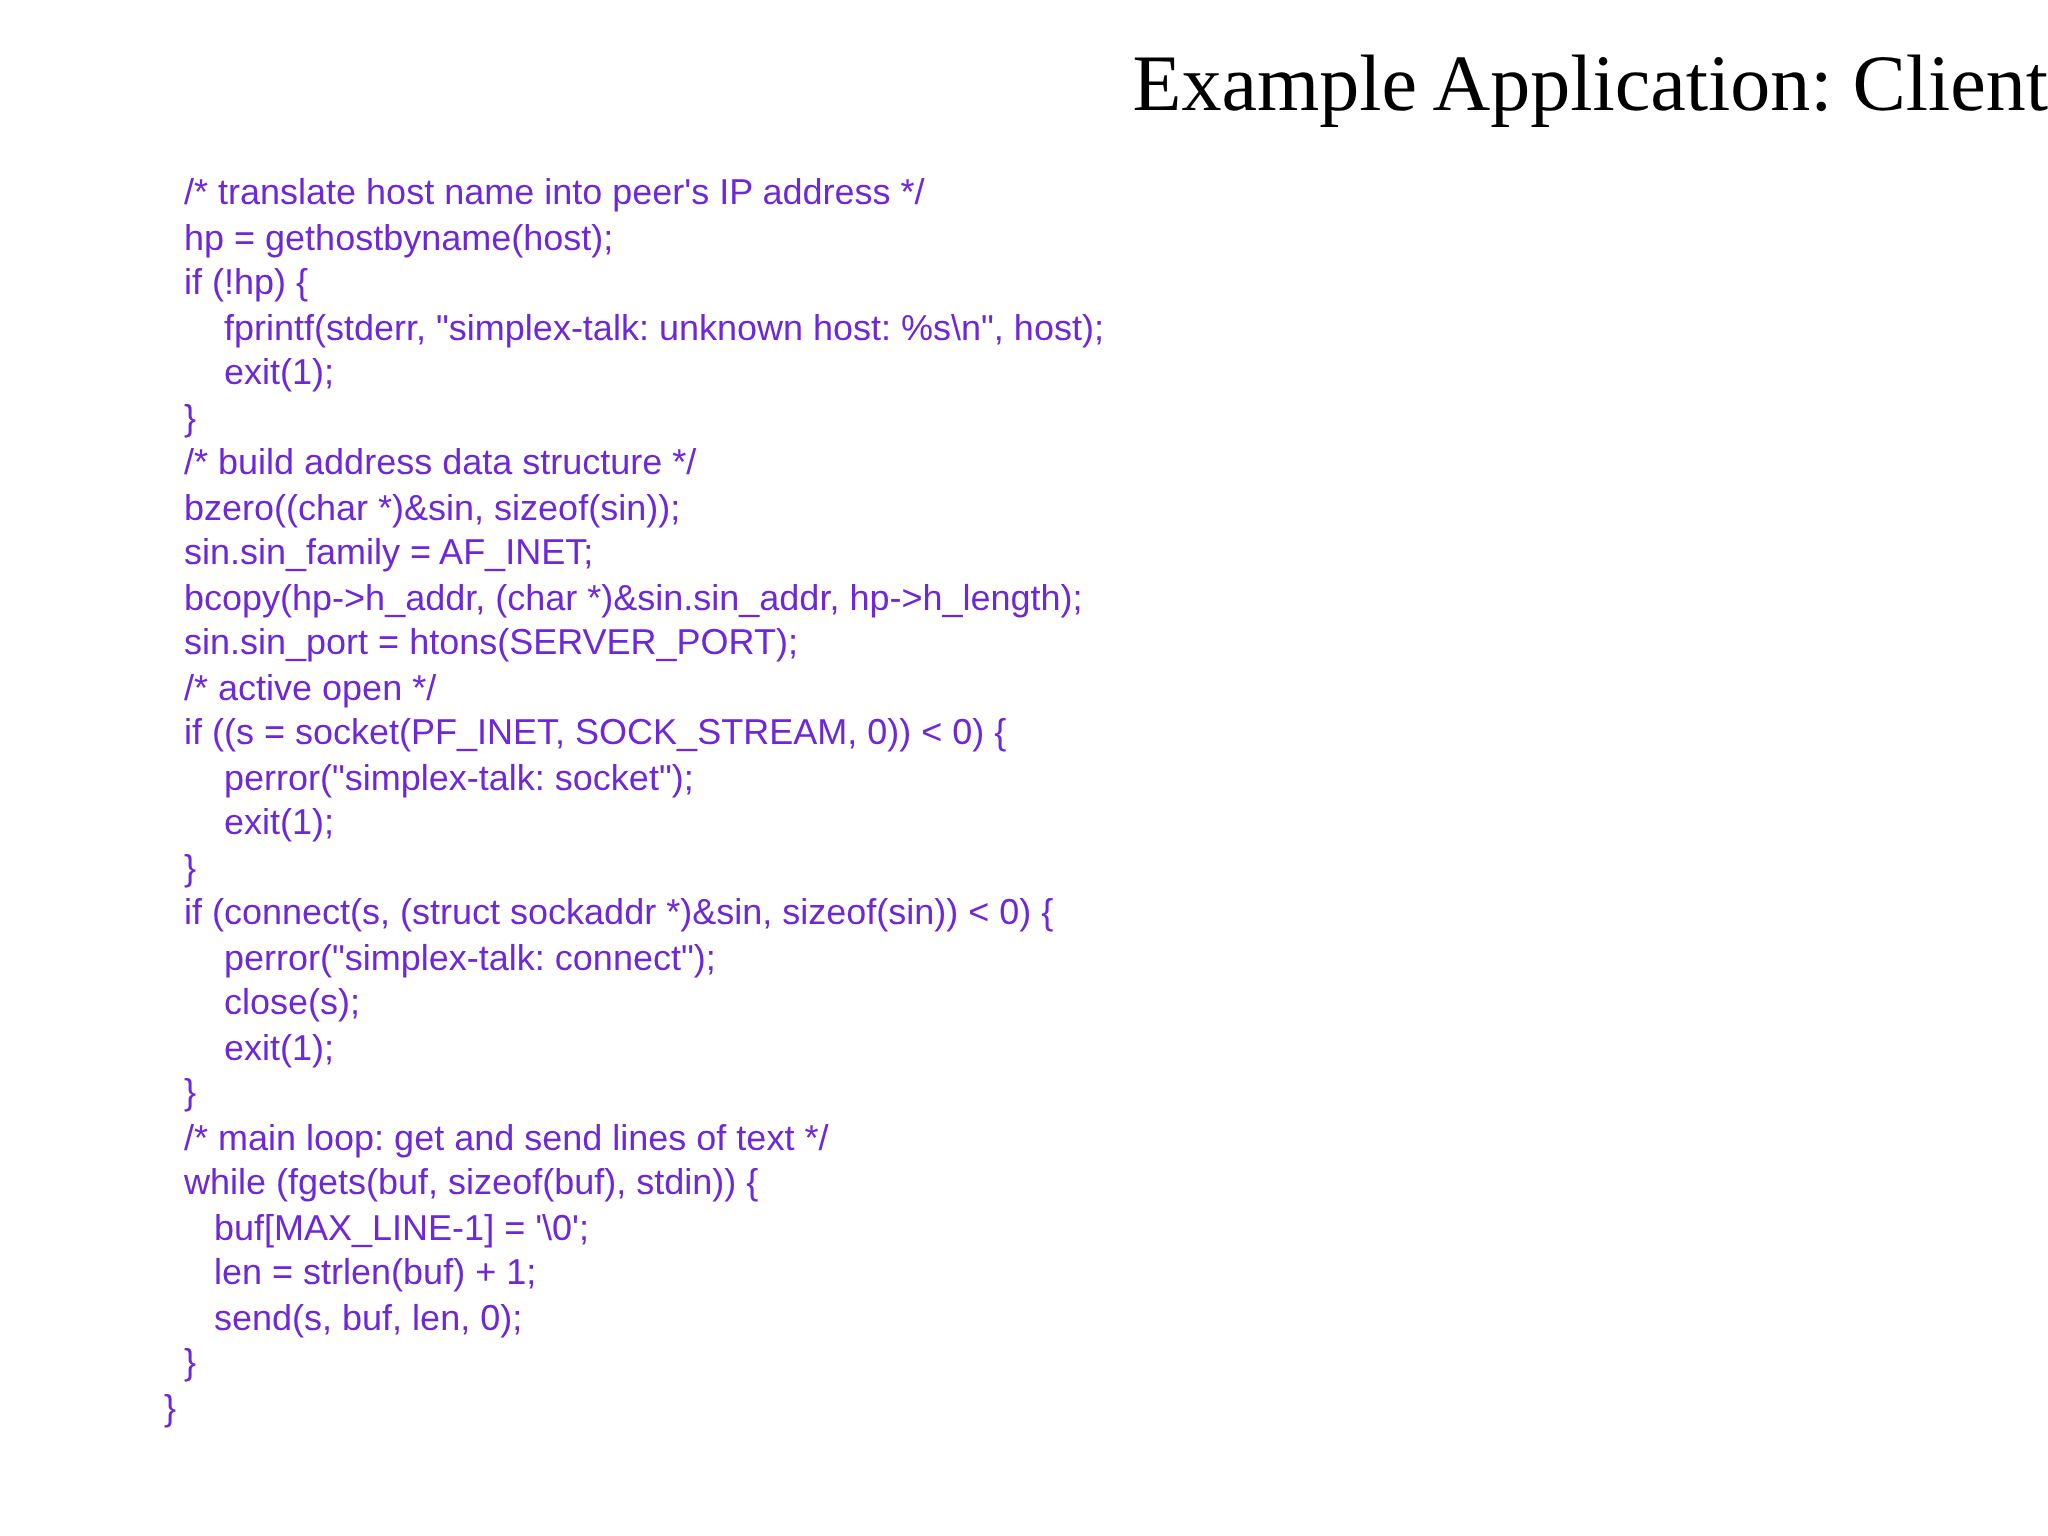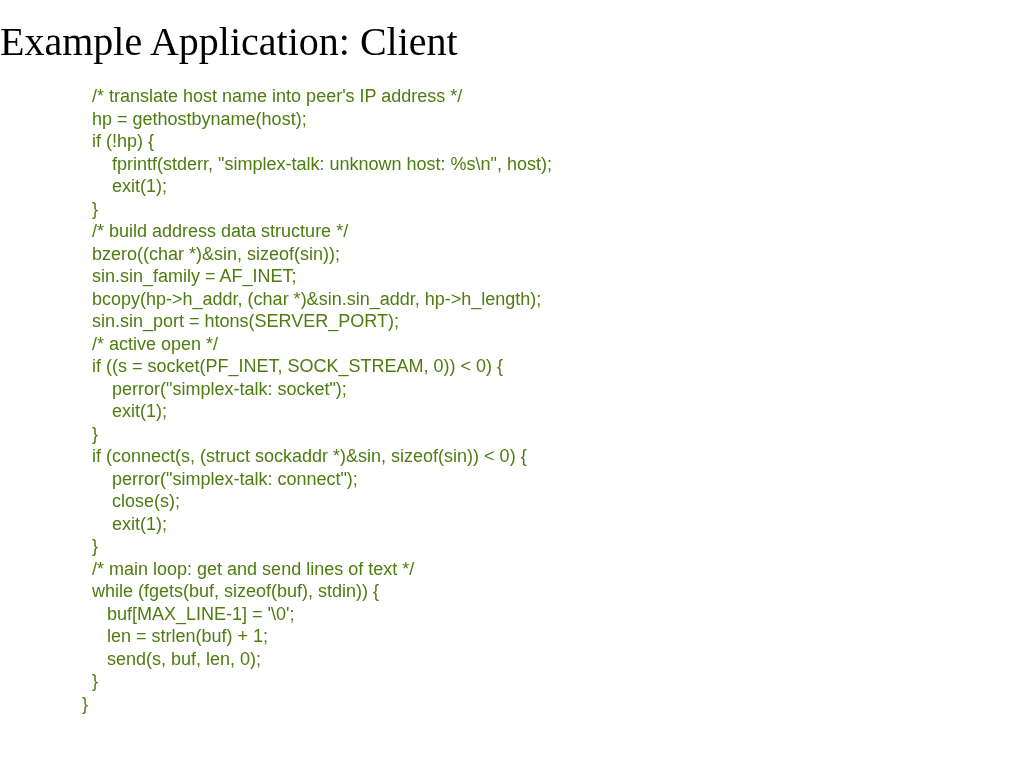--- a/index.html
+++ b/index.html
@@ -11,29 +11,29 @@
       width: 1024px;
       height: 768px;
       background: #ffffff;
       font-family: Arial, Helvetica, sans-serif;
       overflow: hidden;
     }
     .title {
       font-family: "Times New Roman", Times, serif;
       font-size: 40px;
       font-weight: normal;
-      text-align: left;
+      text-align: right;
       color: #000000;
       padding-top: 18px;
       padding-bottom: 20px;
     }
     .code-block {
       font-family: Arial, Helvetica, sans-serif;
       font-size: 18px;
-      color: #4d7c0f;
+      color: #6d28d9;
       line-height: 1.25;
       white-space: pre;
       padding-left: 82px;
     }
   </style>
 </head>
 <body>
 
 <h1 class="title">Example Application: Client</h1>
 <div class="code-block">  /* translate host name into peer's IP address */

